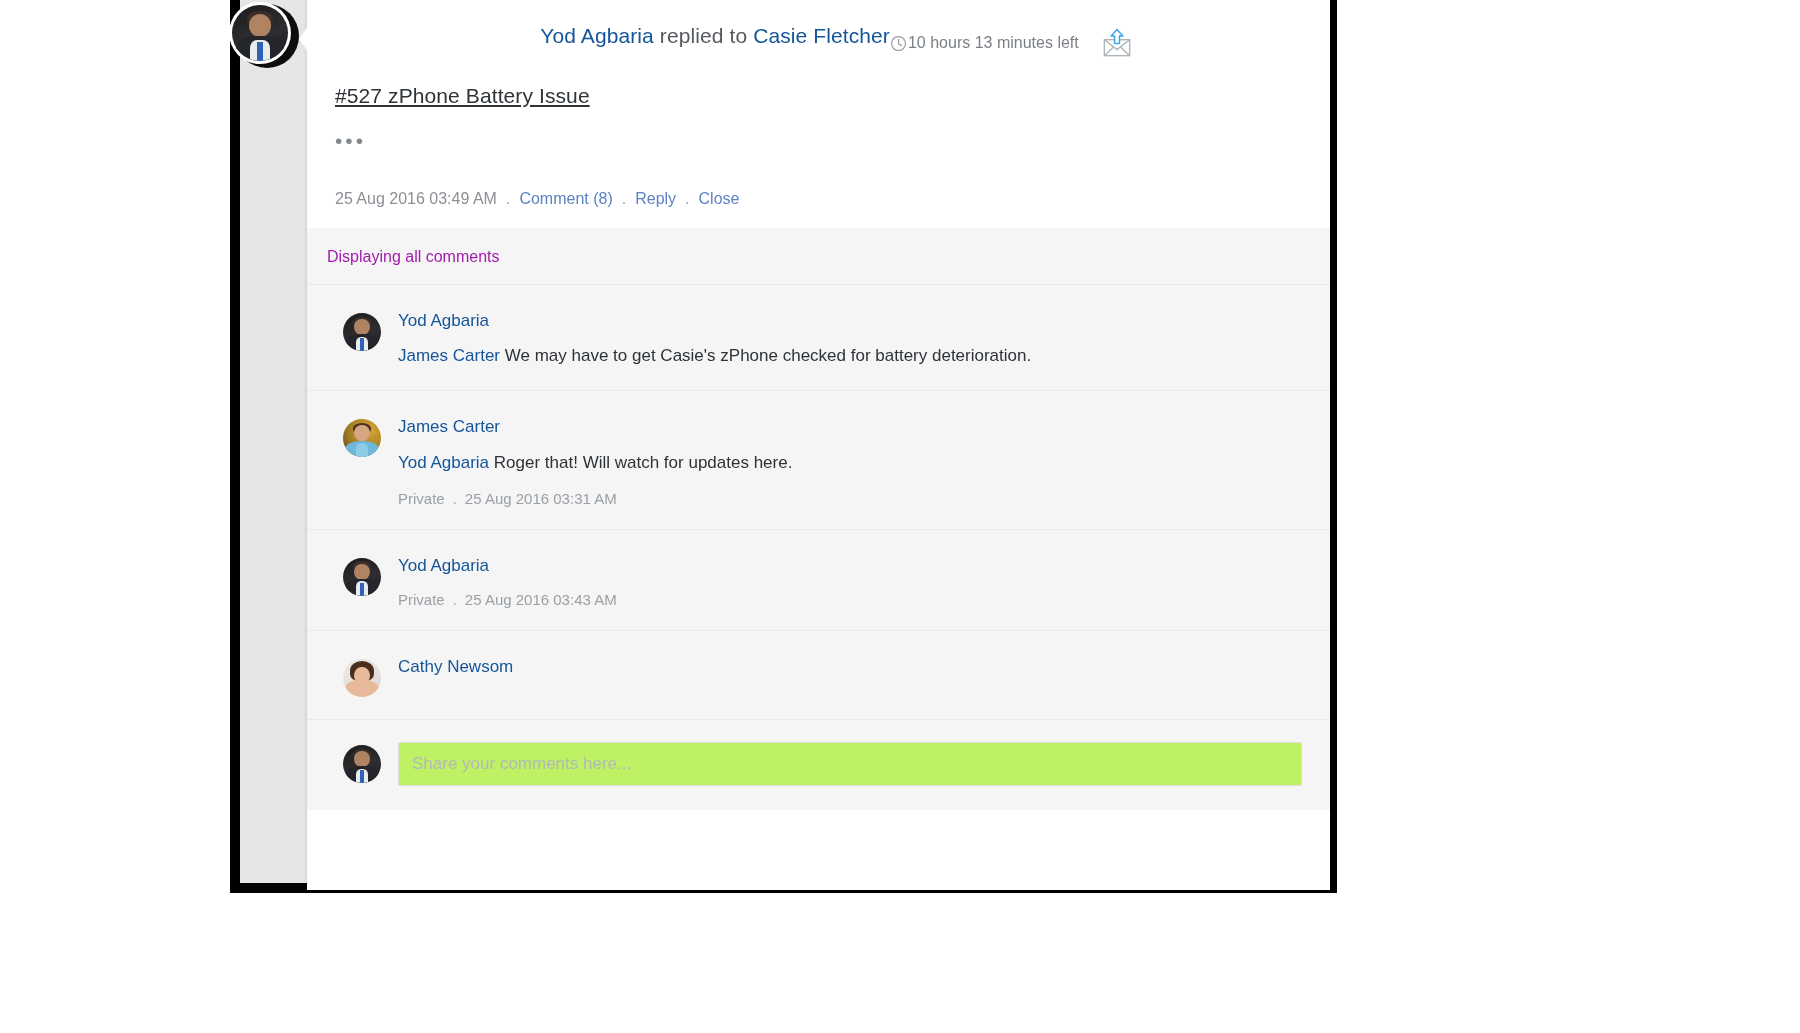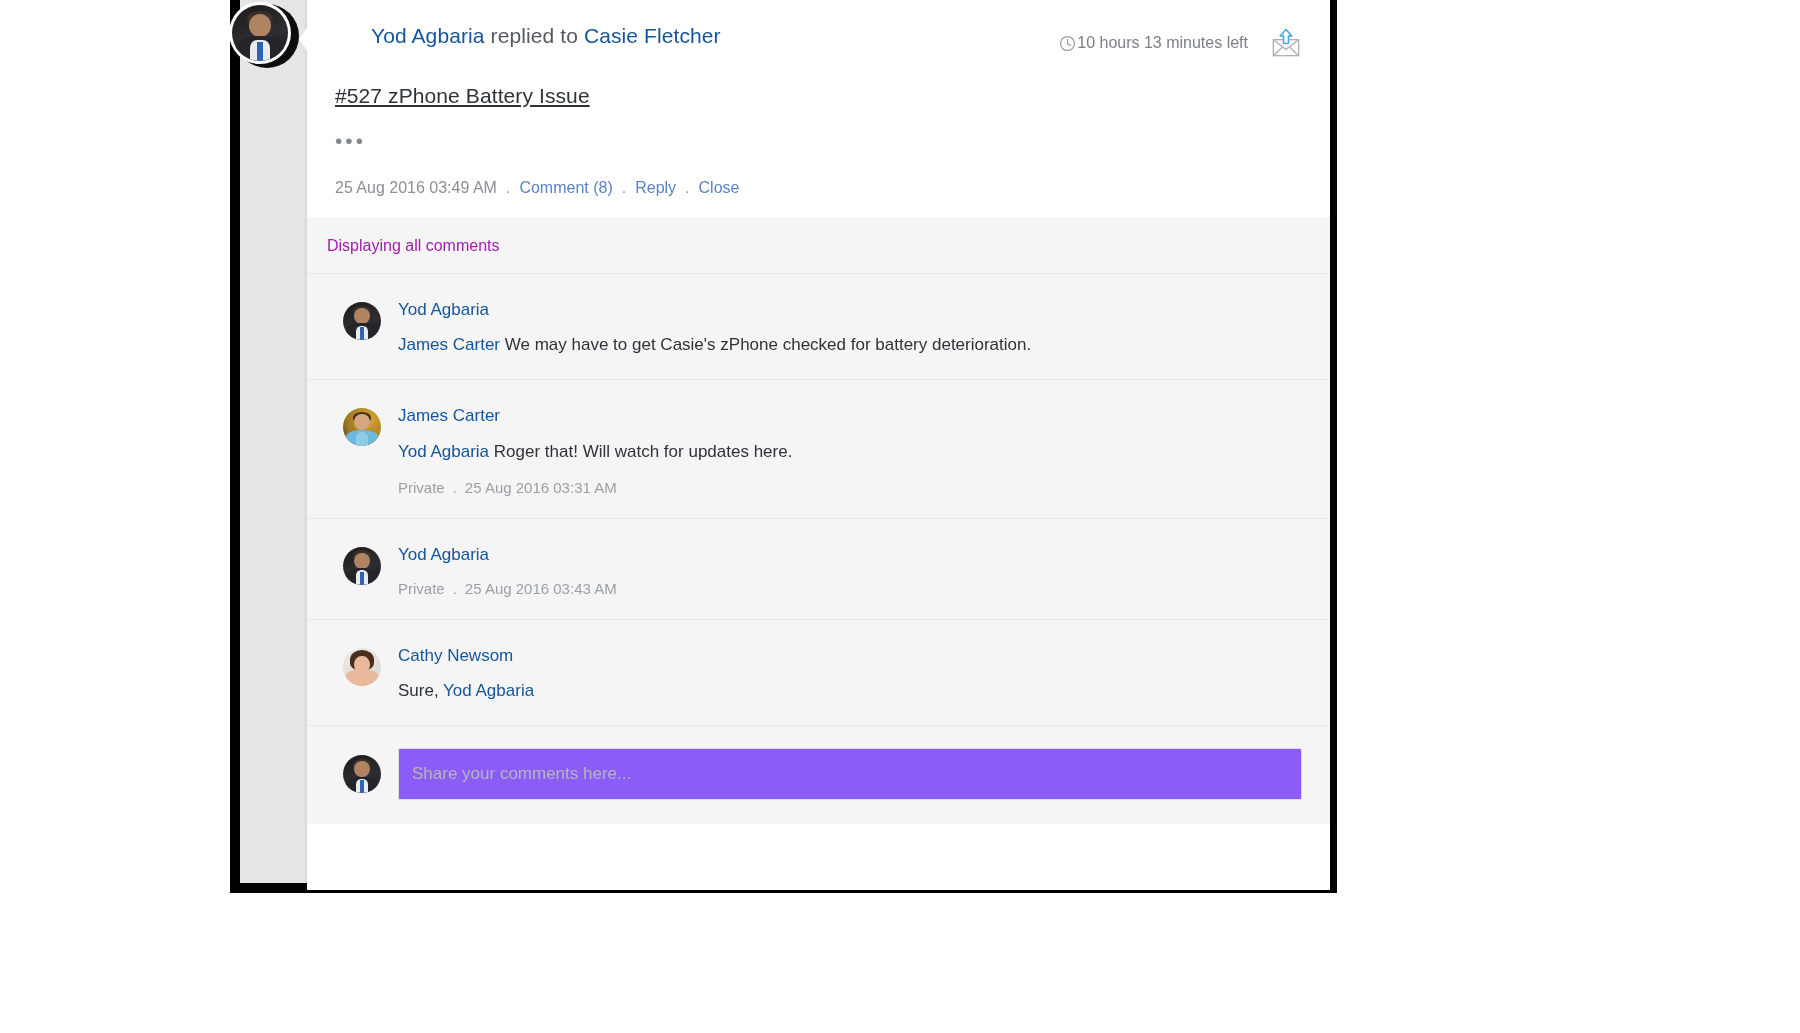--- a/index.html
+++ b/index.html
@@ -121,21 +121,21 @@
   .av-cathy .shirt{ background: #f0d9c8; }
 
   
   #head {
     position: relative;
     padding: 22px 28px 20px 28px;
     background: #ffffff;
   }
   .head-top {
     display: flex; align-items: flex-start;
-    justify-content: space-between;
+    justify-content: center;
     margin-left: 36px;
   }
   .reply-line {
     font-size: 21px; color: #555a5f; line-height: 1.3;
     letter-spacing: .1px;
   }
   .reply-line .who { color: #15559a; }
   .reply-meta {
     display: flex; align-items: center; gap: 22px;
     padding-top: 6px; white-space: nowrap;
@@ -150,21 +150,21 @@
   .subject {
     margin-top: 26px;
     font-size: 21px; color: #2e3338; letter-spacing: .1px; text-decoration: underline;
   }
   .ellipsis {
     margin-top: 22px; font-size: 21px; color: #83888e;
     letter-spacing: 3px; line-height: 1;
   }
 
   .actions {
-    margin-top: 28px;
+    margin-top: 39px;
     font-size: 16px; color: #8b9096;
     display: flex; align-items: center; flex-wrap: wrap;
   }
   .actions .date { color: #8b9096; }
   .actions .dot { margin: 0 9px; color: #9aa0a6; }
   .actions a {
     color: #5b82c4; text-decoration: none; cursor: pointer;
   }
 
   
@@ -196,22 +196,22 @@
   .c-meta .dot { margin: 0 8px; }
 
   
   .composer {
     display: flex; align-items: center; gap: 17px;
     padding: 22px 28px 24px 36px;
     background: #f5f5f5;
   }
   .composer .av { width: 38px; height: 38px; }
   .composer input {
-    flex: 1; height: 52px;
-    border: 1px solid #dcdcdc; background: #8b5cf6;
+    flex: 1; height: 44px;
+    border: 1px solid #dcdcdc; background: #bef264;
     border-radius: 2px;
     padding: 0 13px;
     font-family: "Liberation Sans", sans-serif;
     font-size: 17px; color: #2e3338;
     outline: none;
   }
   .composer input::placeholder { color: #b4b8bc; }
 </style>
 </head>
 <body>
@@ -330,22 +330,20 @@
     <div class="comment">
       <div class="av av-cathy">
         <div class="bg"></div>
           <div class="body"></div>
           <div class="shirt"></div>
         <div class="head"></div>
           <div class="hair"></div>
       </div>
       <div class="c-body">
         <div class="c-author">Cathy Newsom</div>
-        <div class="c-text"><span>Sure,</span>
-          <span class="mention">Yod Agbaria</span></div>
       </div>
     </div>
 
     <div class="composer">
       <div class="av av-yod">
         <div class="bg"></div>
           <div class="hair"></div>
           <div class="head"></div>
         <div class="body"></div>
           <div class="shirt"></div>

